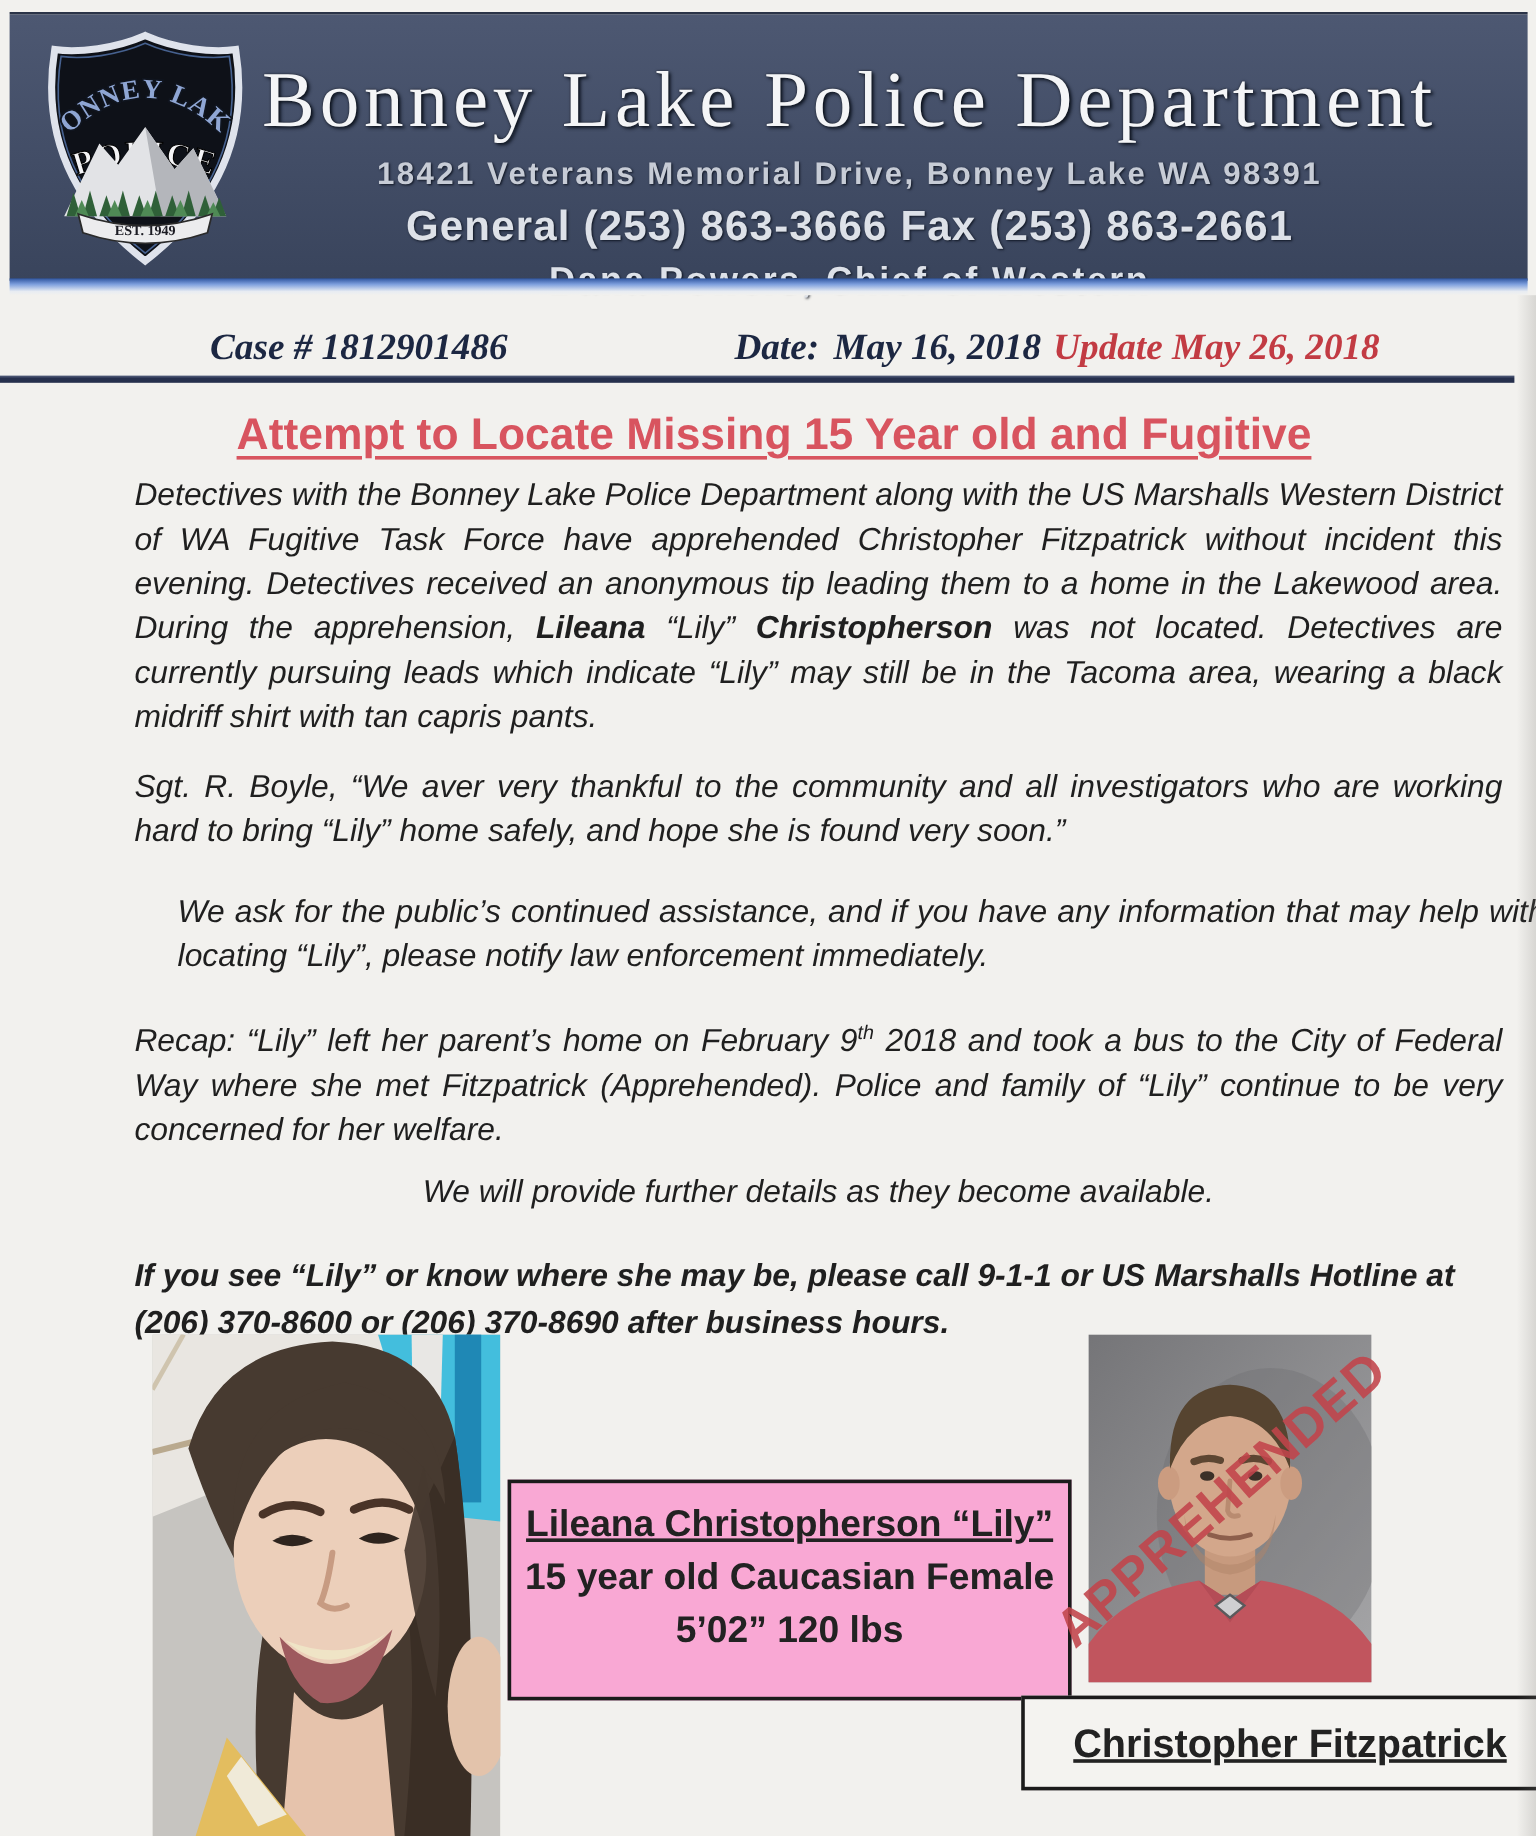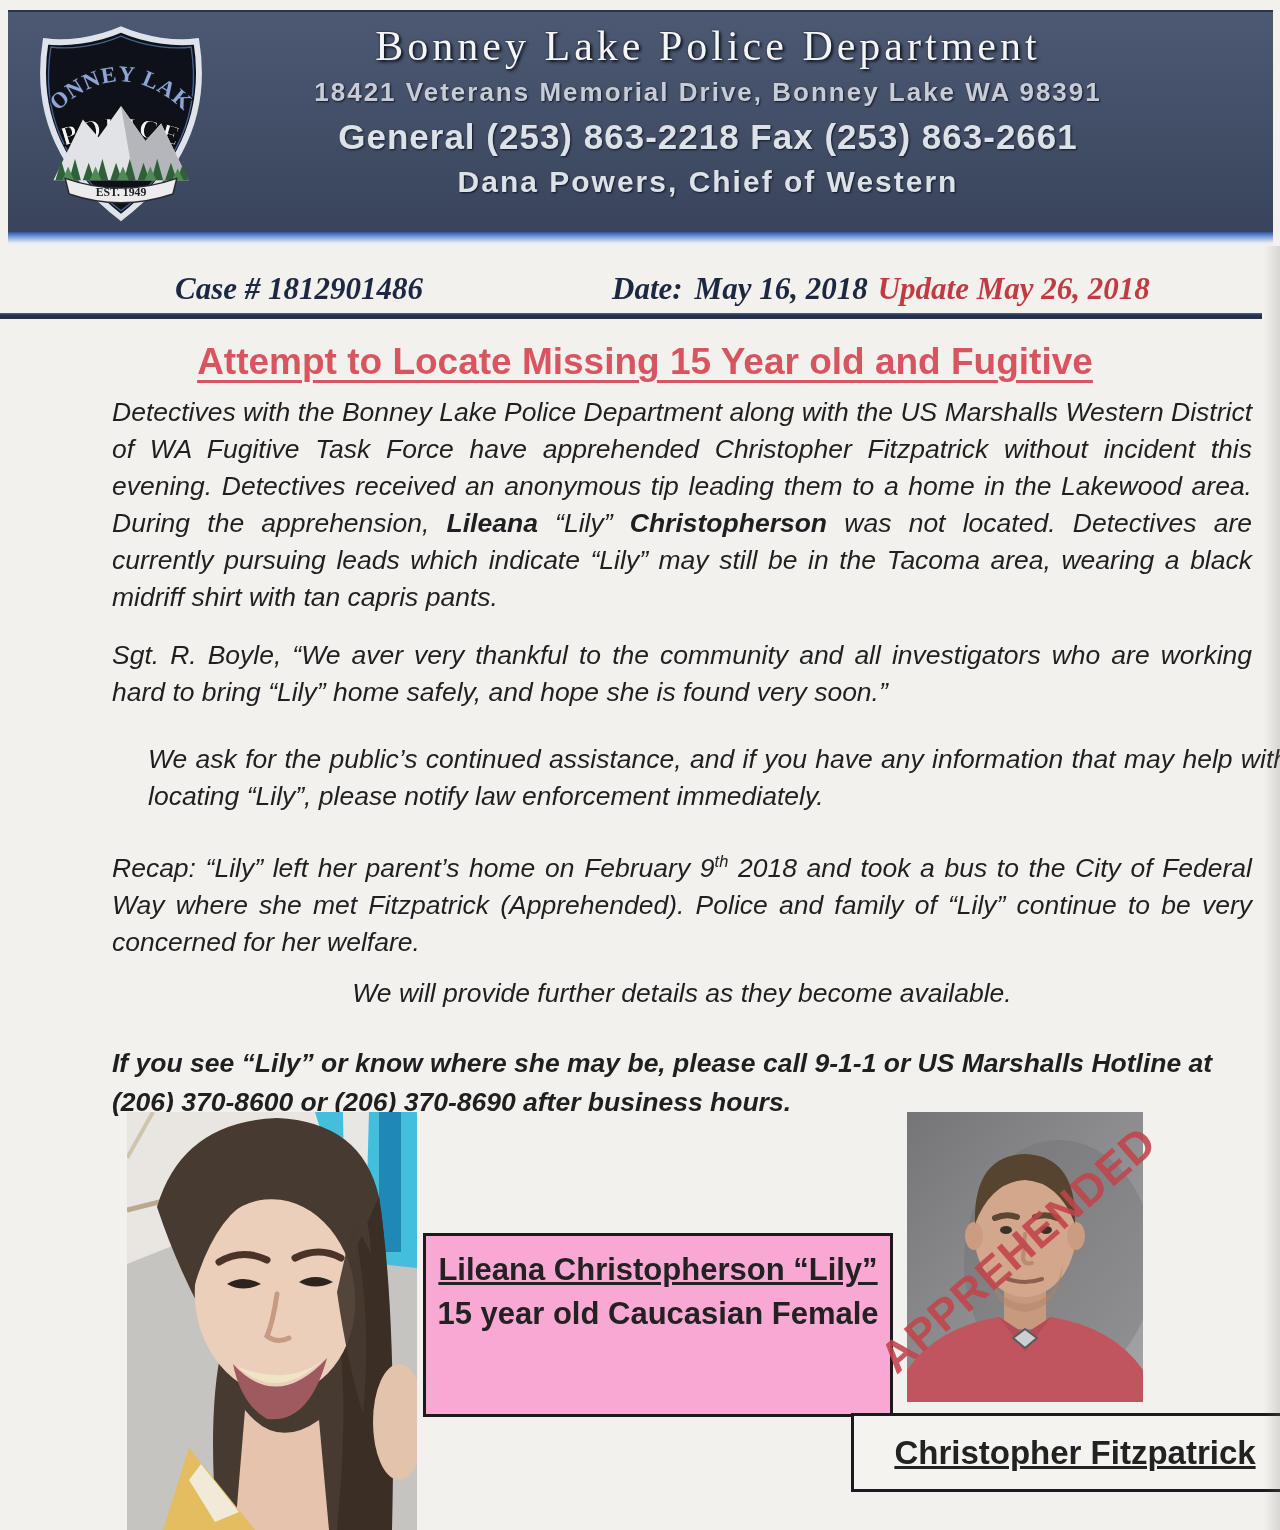--- a/index.html
+++ b/index.html
@@ -17,21 +17,21 @@
   .banner-glow{
     position:absolute;left:8px;top:232px;width:1265px;height:14px;
     background:linear-gradient(180deg,#2f55a0 0%,#7d9fdd 35%,#e8ecf2 78%,#f2f1ee 100%);
   }
   .badge{position:absolute;left:20px;top:13px;width:186px;height:197px;}
   .banner-text{
     position:absolute;left:195px;top:0;width:1010px;height:222px;
     text-align:center;color:#eef0f4;
   }
   .dept{
-    margin-top:10px;font-family:"Liberation Serif",serif;font-size:42px;
+    margin-top:34px;font-family:"Liberation Serif",serif;font-size:66px;
     letter-spacing:4px;color:#f4f5f7;
     text-shadow:2px 2px 3px rgba(5,10,20,.85),0 0 2px rgba(0,0,0,.6);
     white-space:nowrap;
   }
   .addr{
     margin-top:7px;font-size:26px;font-weight:bold;letter-spacing:2px;
     color:#c7ccd6;text-shadow:1px 1px 2px rgba(5,10,20,.8);white-space:nowrap;
   }
   .phone{
     margin-top:9px;font-size:35px;font-weight:bold;letter-spacing:1px;
@@ -151,21 +151,21 @@
           <polygon points="119,158 125,144 131,158"></polygon>
         <polygon points="147,158 153,146 159,158"></polygon>
       </g>
       <path d="M38,156 Q95,176 152,156 L148,172 Q95,190 42,172 Z" fill="#ececee" stroke="#2a2a2a" stroke-width="1.5"></path>
       <text x="95" y="174" font-size="12" font-weight="bold" fill="#1c1c24" text-anchor="middle" font-family="Liberation Serif, serif">EST. 1949</text>
     </svg>
 
     <div class="banner-text">
       <div class="dept">Bonney Lake Police Department</div>
       <div class="addr">18421 Veterans Memorial Drive, Bonney Lake WA 98391</div>
-      <div class="phone">General (253) 863-2218 Fax (253) 863-2661</div>
+      <div class="phone">General (253) 863-3666 Fax (253) 863-2661</div>
       <div class="chief">Dana Powers, Chief of Western</div>
     </div>
   </div>
   <div class="banner-glow"></div>
 
   <div class="case-number">Case # 1812901486</div>
   <div class="date-line">
     <span>Date:</span><span class="date-val">May 16, 2018</span><span class="update">Update May 26, 2018</span>
   </div>
   <div class="rule"></div>
@@ -210,20 +210,21 @@
       <path d="M172,170 Q188,160 206,170 Q188,179 172,170 Z" fill="#2e241e"></path>
       <path d="M150,182 Q146,210 140,224 Q150,232 162,226" stroke="#c79b82" stroke-width="5" fill="none" stroke-linecap="round"></path>
       <path d="M106,252 Q150,300 200,246 Q182,312 140,307 Q114,292 106,252 Z" fill="#9e5a5e"></path>
       <path d="M111,255 Q150,290 195,249 Q160,274 111,255 Z" fill="#efe4c6"></path>
     </svg>
   </div>
 
   <div class="lily-caption">
     <div class="cap-name">Lileana Christopherson “Lily”</div>
     <div class="cap-l2">15 year old Caucasian Female</div>
+    <div class="cap-l3">5’02” 120 lbs</div>
   </div>
 
   <div class="fitz-photo">
     <svg viewBox="0 0 236 290">
       <defs>
         <linearGradient id="mg" x1="0" y1="0" x2="1" y2="1">
           <stop offset="0" stop-color="#757578"></stop>
             <stop offset="1" stop-color="#a6a6a8"></stop>
         </linearGradient>
       </defs>

